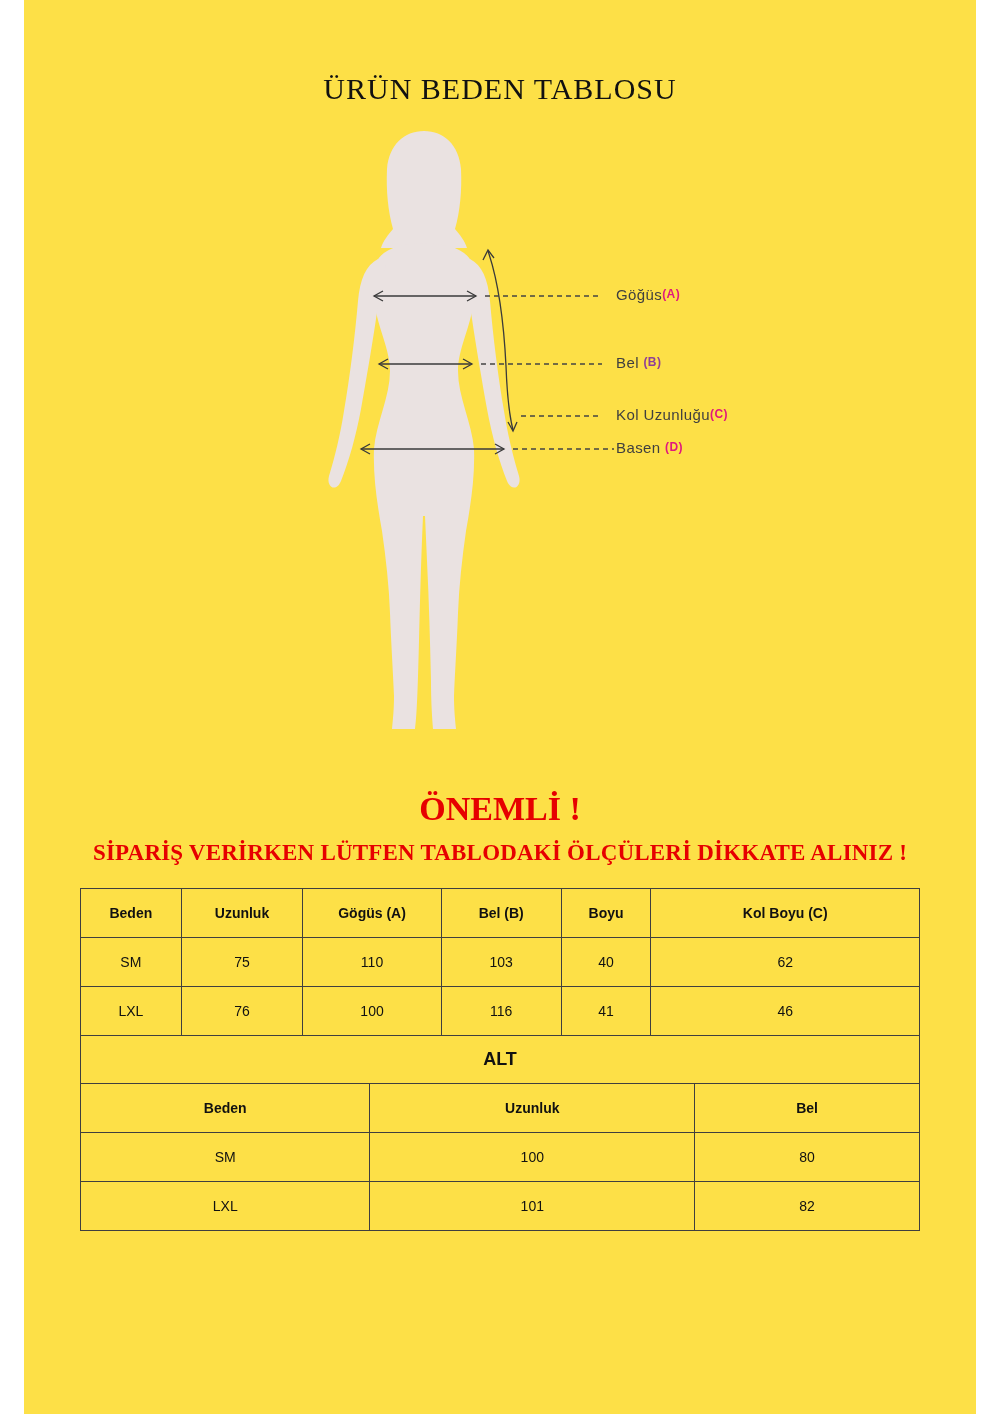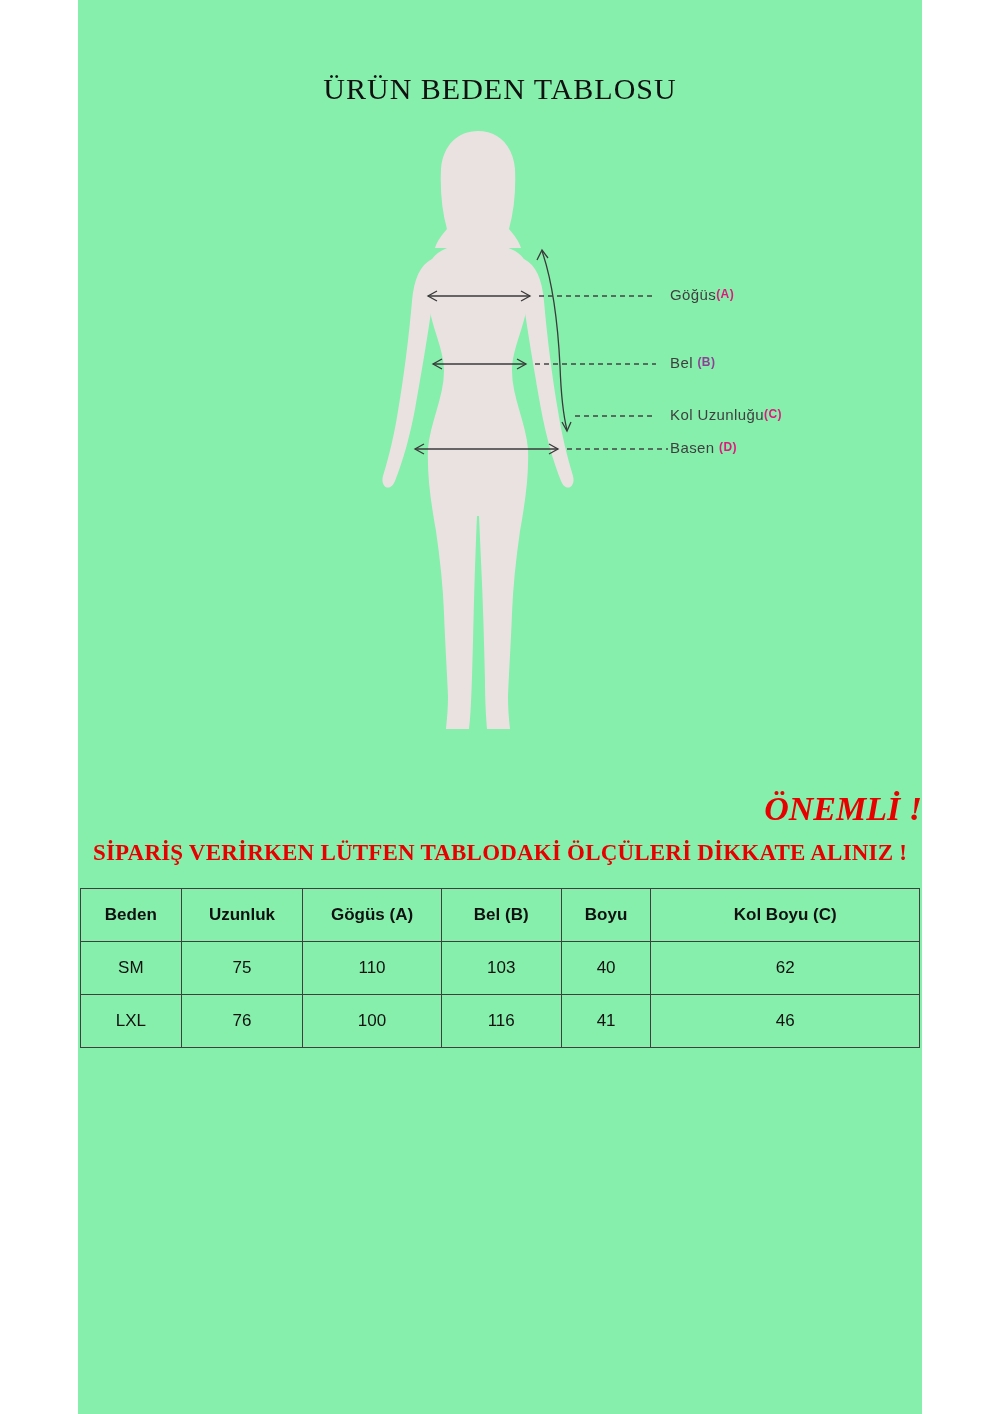--- a/index.html
+++ b/index.html
@@ -1,20 +1,20 @@
 <!DOCTYPE html>
 <html><head>
 <meta charset="utf-8">
 <style>
   html,body{margin:0;padding:0;background:#ffffff;}
   .page{
     position:relative;
-    width:844px;height:1414px;
+    width:952px;height:1414px;
     margin:0 auto;
-    background:#86efac;
+    background:#fde047;
     font-family:"Liberation Sans", sans-serif;
     color:#1a1a1a;
     overflow:hidden;
   }
   .page-title{
     margin:72px 0 0 0;
     text-align:center;
     font-family:"Liberation Serif", serif;
     font-weight:400;
     font-size:30px;
@@ -37,26 +37,25 @@
   }
   .m-label .code{
     font-size:12px;
     font-weight:bold;
     vertical-align:2px;
   }
   .code-pink{color:#e0187d;}
   .code-purple{color:#8f3f97;}
   .important-heading{
     margin:16px 0 0 0;
-    text-align:right;
+    text-align:center;
     font-family:"Liberation Serif", serif;
     font-weight:bold;
     font-size:34px;
     color:#e60000;
-    font-style:italic;
   }
   .warning-text{
     margin:12px 0 0 0;
     text-align:center;
     font-family:"Liberation Serif", serif;
     font-weight:bold;
     font-size:23px;
     color:#e60000;
     letter-spacing:0.2px;
   }
@@ -64,21 +63,21 @@
     width:840px;
     margin:22px auto 0 auto;
     border-collapse:collapse;
     table-layout:fixed;
     font-family:"Liberation Sans", sans-serif;
   }
   table.size-table.alt-table{margin-top:-1px;}
   table.size-table td{
     border:1px solid #3f3f3f;
     text-align:center;
-    font-size:17px;
+    font-size:14px;
     padding:16px 6px;
     color:#111;
   }
   table.size-table td.section{
     font-weight:bold;
     font-size:18px;
     padding:13px 6px;
   }
   table.size-table td.th{
     font-weight:bold;
@@ -184,14 +183,41 @@
       <td>LXL</td>
       <td>76</td>
       <td>100</td>
       <td>116</td>
       <td>41</td>
       <td>46</td>
     </tr>
   </tbody>
     </table>
 
+  <table class="size-table alt-table">
+    <colgroup>
+      <col style="width:34.5%">
+        <col style="width:38.7%">
+        <col style="width:26.8%">
+    </colgroup>
+    <tbody>
+        <tr>
+      <td class="section" colspan="3">ALT</td>
+    </tr>
+    <tr>
+      <td class="th">Beden</td>
+      <td class="th">Uzunluk</td>
+      <td class="th">Bel</td>
+    </tr>
+    <tr>
+      <td>SM</td>
+      <td>100</td>
+      <td>80</td>
+    </tr>
+    <tr>
+      <td>LXL</td>
+      <td>101</td>
+      <td>82</td>
+    </tr>
+  </tbody>
+    </table>
 
 </div>
 
 </body></html>

